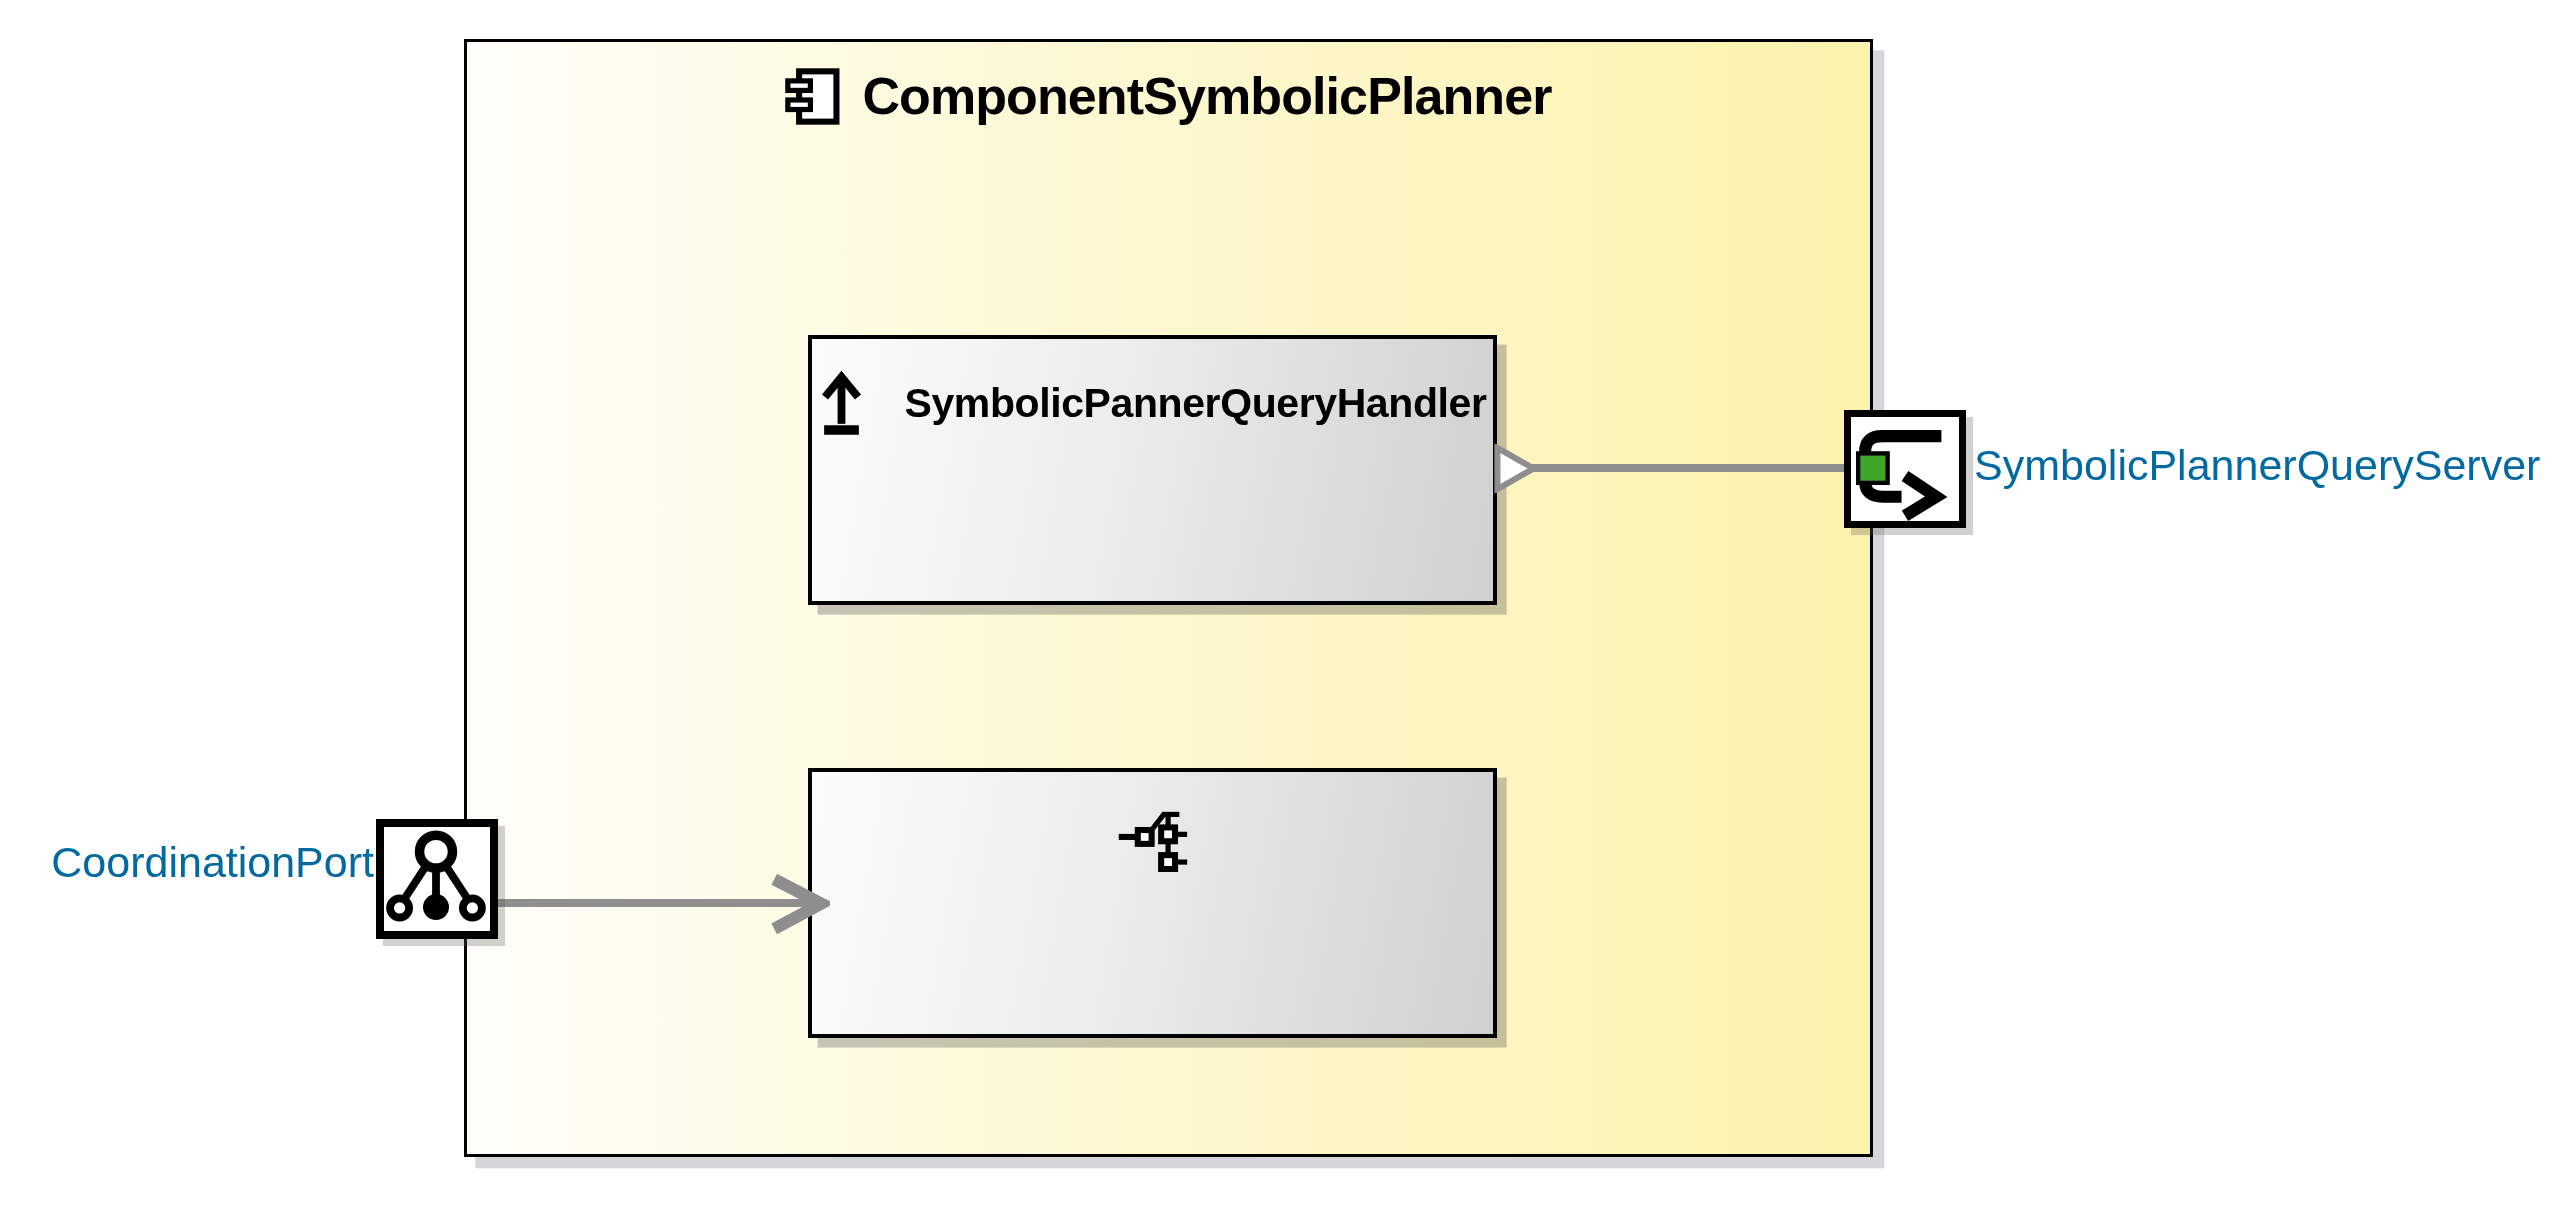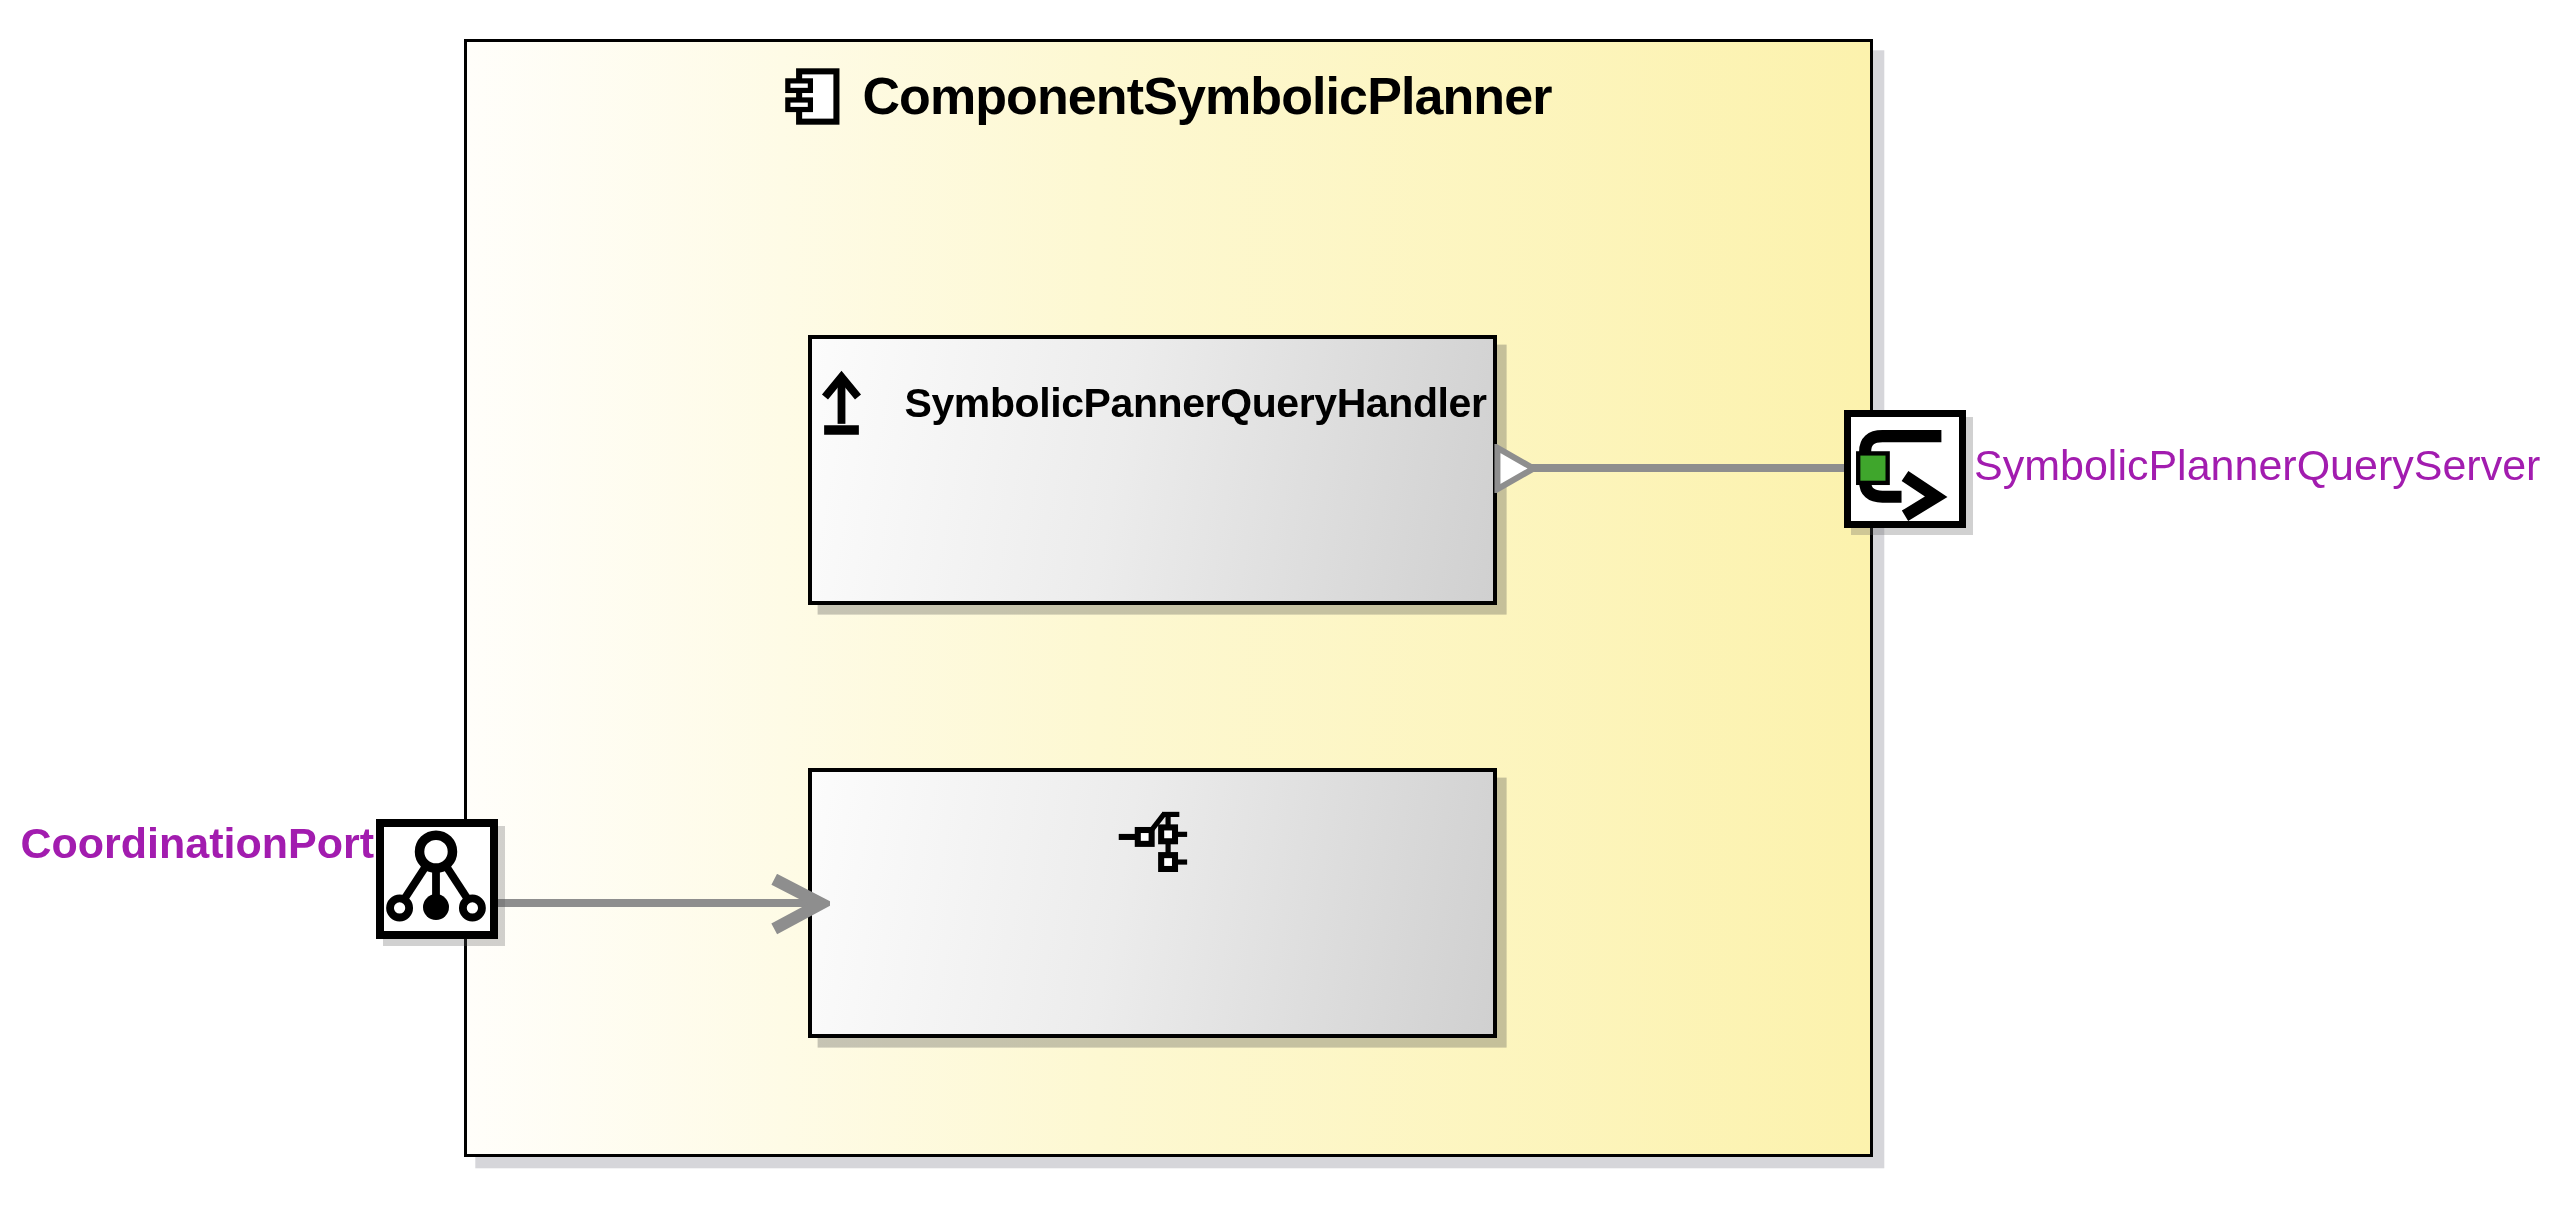--- a/index.html
+++ b/index.html
@@ -47,24 +47,24 @@
 
   
   .port-icon{
     position:absolute;box-sizing:border-box;background:#ffffff;
     box-shadow:7px 7px 0 rgba(90,90,90,0.28);
   }
   #server-port{left:1844px;top:410px;width:122px;height:118px;border:7px solid #000;}
   #coordination-port{left:376px;top:819px;width:122px;height:120px;border:8.7px solid #000;}
 
   .port-label{
-    position:absolute;font-size:43px;color:#a21caf;white-space:nowrap;
+    position:absolute;font-size:43px;color:#0369a1;white-space:nowrap;
   }
   #server-port-label{left:1974px;top:441px;}
-  #coordination-port-label{right:2202px;top:819px;font-weight:bold;} 
+  #coordination-port-label{right:2202px;top:838px;} 
 
   svg{display:block;}
 </style>
 </head>
 <body>
 
 <div id="canvas">
 
   <div class="component-frame">
     <div class="component-title-row">

